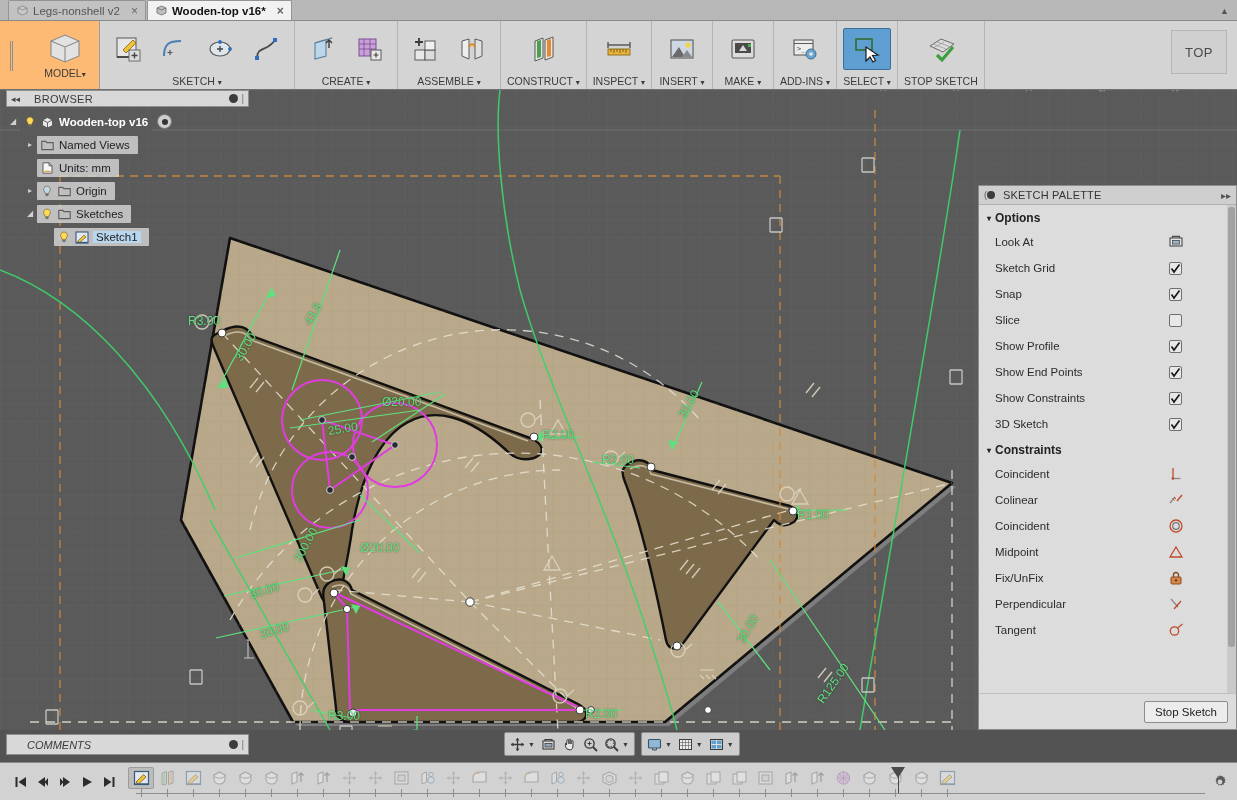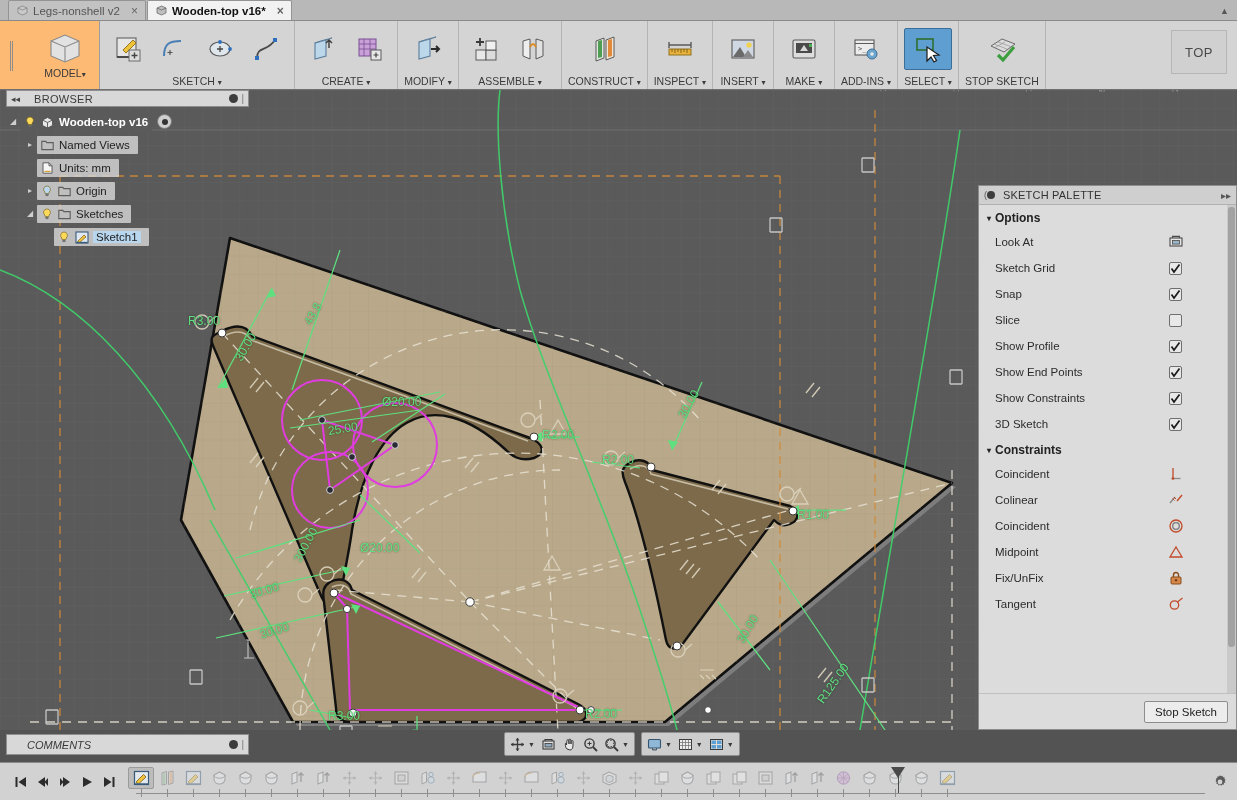--- a/index.html
+++ b/index.html
@@ -254,32 +254,20 @@
           <rect x="5" y="5" width="17" height="17" fill="#c9a0d8" stroke="#7a4f92" stroke-width="1"></rect>
           <path d="M5 10h17 M5 15h17 M10 5v17 M16 5v17" stroke="#7a4f92" stroke-width=".8"></path>
           <rect x="17" y="16" width="10" height="10" fill="#e8e8e8" stroke="#5a5a5a" stroke-width="1"></rect>
           <path d="M22 18.5v5 M19.5 21h5" stroke="#444" stroke-width="1.2"></path>
         </svg>
       </div>
     </div>
     <span class="panel-label"><span>CREATE</span> <span class="car">▾</span></span>
   </div>
 
-  <div class="panel">
-    <div class="panel-icons">
-      <div class="btn big">
-        <svg width="30" height="30" viewBox="0 0 30 30">
-          <path d="M6 8 L17 5 L17 22 L6 25 Z" fill="#bcd6ea" stroke="#5b7f9c" stroke-width="1.1"></path>
-          <path d="M6 8 L12 6 L23 3 L17 5" fill="#dfe9f2" stroke="#5b7f9c" stroke-width="1.1"></path>
-          <path d="M18 15 h8 M23 12 l3 3 l-3 3" fill="none" stroke="#2a2a2a" stroke-width="2"></path>
-        </svg>
-      </div>
-    </div>
-    <span class="panel-label"><span>MODIFY</span> <span class="car">▾</span></span>
-  </div>
 
   <div class="panel">
     <div class="panel-icons">
       <div class="btn">
         <svg width="30" height="30" viewBox="0 0 30 30">
           <rect x="4" y="16" width="10" height="10" fill="#e8e8e8" stroke="#5a5a5a" stroke-width="1"></rect>
           <rect x="14" y="16" width="10" height="10" fill="#dcdcdc" stroke="#5a5a5a" stroke-width="1"></rect>
           <rect x="14" y="7" width="10" height="9" fill="#f0f0f0" stroke="#5a5a5a" stroke-width="1"></rect>
           <path d="M8 4 v8 M4 8 h8" stroke="#3a3a3a" stroke-width="1.8"></path>
         </svg>
@@ -860,20 +848,29 @@
             </svg>
           </span>
         </div>
         <div class="prow">
           <span class="plabel">Fix/UnFix</span>
           <span class="picon">
             <svg width="16" height="16" viewBox="0 0 16 16">
               <rect x="3" y="7" width="10" height="7" rx="1" fill="#d4874a" stroke="#8a4a18" stroke-width="1"></rect>
               <path d="M5.5 7 V5 a2.5 2.5 0 0 1 5 0 V7" fill="none" stroke="#8a4a18" stroke-width="1.4"></path>
               <circle cx="8" cy="10.3" r="1.2" fill="#7a3a10"></circle>
+            </svg>
+          </span>
+        </div>
+        <div class="prow">
+          <span class="plabel">Perpendicular</span>
+          <span class="picon">
+            <svg width="16" height="16" viewBox="0 0 16 16">
+              <path d="M3 3 L10 11" stroke="#8a8a8a" stroke-width="1.4"></path>
+              <path d="M13 5 L6 13" stroke="#c04a2a" stroke-width="1.4"></path>
             </svg>
           </span>
         </div>
         <div class="prow">
           <span class="plabel">Tangent</span>
           <span class="picon">
             <svg width="16" height="16" viewBox="0 0 16 16">
               <circle cx="6.5" cy="9" r="4.2" fill="none" stroke="#c04a2a" stroke-width="1.3"></circle>
               <path d="M9.5 6 L14.5 2" stroke="#c04a2a" stroke-width="1.3"></path>
             </svg>

